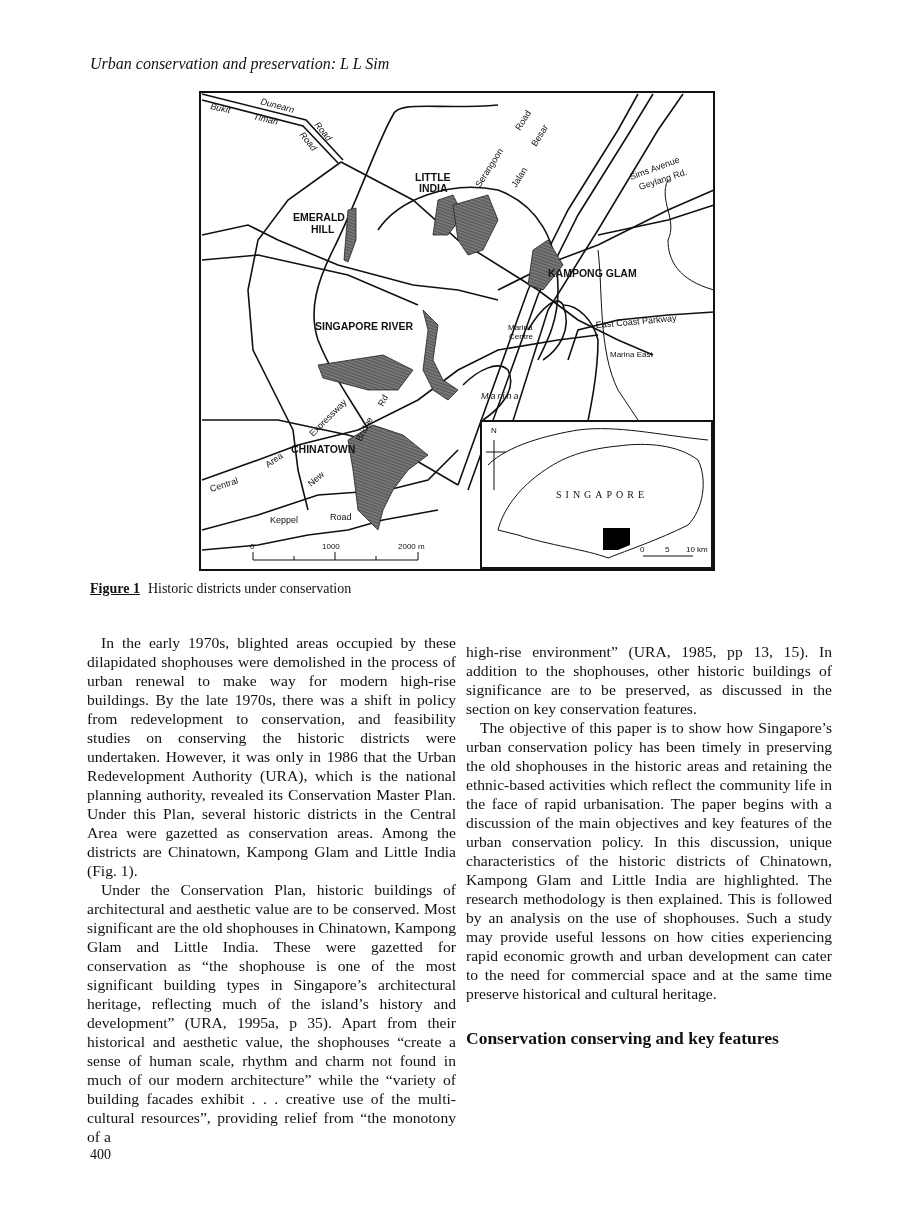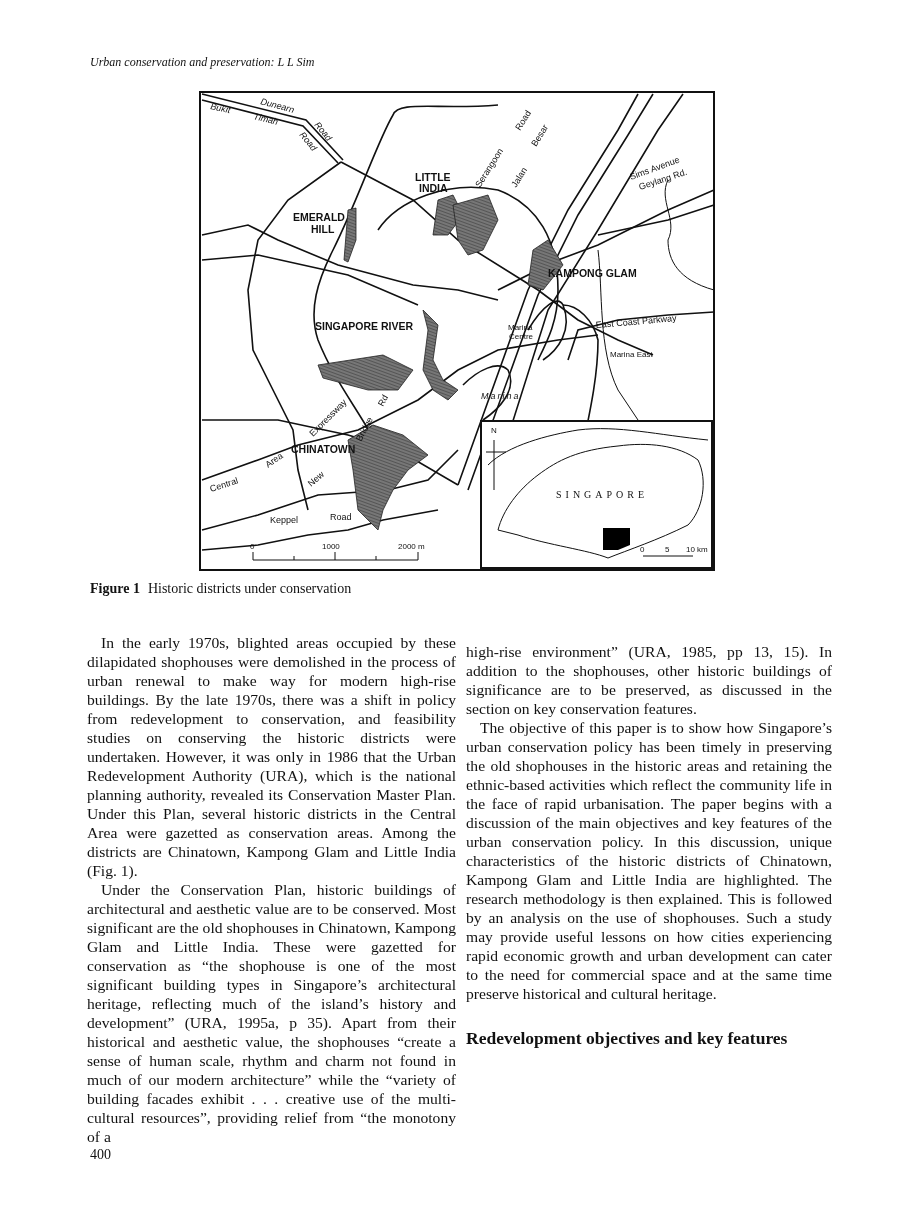--- a/index.html
+++ b/index.html
@@ -1,24 +1,24 @@
 <!DOCTYPE html>
 <html><head>
 <meta charset="utf-8">
 <style>
   html, body { margin: 0; padding: 0; background: #ffffff; }
   body { width: 919px; height: 1232px; position: relative; overflow: hidden; color: #111; }
   .running-head {
     position: absolute; left: 90px; top: 55px;
-    font-family: "Liberation Serif", serif; font-style: italic; font-size: 12px;
+    font-family: "Liberation Serif", serif; font-style: italic; font-size: 16px;
   }
   .figure { position: absolute; left: 198px; top: 90px; width: 518px; height: 482px; }
   .figure svg { width: 518px; height: 482px; display: block; }
   .caption { position: absolute; left: 90px; top: 580px; font-family: "Liberation Serif", serif; font-size: 14px; line-height: 18px; }
-  .caption .fig-label { font-weight: bold; }
+  .caption .fig-label { font-weight: bold; text-decoration: underline; }
   .caption .fig-title { margin-left: 8px; }
   .caption .source-label { font-style: italic; }
   .col {
     position: absolute; top: 633px;
     font-family: "Liberation Serif", serif; font-size: 15.6px; line-height: 19px;
     text-align: justify;
   }
   .col-left { left: 87px; width: 369px; }
   .col-right { left: 466px; width: 366px; margin-top: 9px; }
   .col p { margin: 0; text-indent: 14px; }
@@ -165,16 +165,16 @@
 </div>
 
 <div class="col col-left">
   <p>In the early 1970s, blighted areas occupied by these dilapidated shophouses were demolished in the process of urban renewal to make way for modern high-rise buildings. By the late 1970s, there was a shift in policy from redevelopment to conservation, and feasibility studies on conserving the historic districts were undertaken. However, it was only in 1986 that the Urban Redevelopment Authority (URA), which is the national planning authority, revealed its Conservation Master Plan. Under this Plan, several historic districts in the Central Area were gazetted as conservation areas. Among the districts are Chinatown, Kampong Glam and Little India (Fig. 1).</p>
   <p>Under the Conservation Plan, historic buildings of architectural and aesthetic value are to be conserved. Most significant are the old shophouses in Chinatown, Kampong Glam and Little India. These were gazetted for conservation as “the shophouse is one of the most significant building types in Singapore’s architectural heritage, reflecting much of the island’s history and development” (URA, 1995a, p 35). Apart from their historical and aesthetic value, the shophouses “create a sense of human scale, rhythm and charm not found in much of our modern architecture” while the “variety of building facades exhibit . . . creative use of the multi-cultural resources”, providing relief from “the monotony of a</p>
 </div>
 
 <div class="col col-right">
   <p class="noindent">high-rise environment” (URA, 1985, pp 13, 15). In addition to the shophouses, other historic buildings of significance are to be preserved, as discussed in the section on key conservation features.</p>
   <p>The objective of this paper is to show how Singapore’s urban conservation policy has been timely in preserving the old shophouses in the historic areas and retaining the ethnic-based activities which reflect the community life in the face of rapid urbanisation. The paper begins with a discussion of the main objectives and key features of the urban conservation policy. In this discussion, unique characteristics of the historic districts of Chinatown, Kampong Glam and Little India are highlighted. The research methodology is then explained. This is followed by an analysis on the use of shophouses. Such a study may provide useful lessons on how cities experiencing rapid economic growth and urban development can cater to the need for commercial space and at the same time preserve historical and cultural heritage.</p>
-  <div class="section-heading">Redevelopment objectives and key features</div>
+  <div class="section-heading">Conservation conserving and key features</div>
 </div>
 
 <div class="page-number">400</div>
 
 </body></html>

